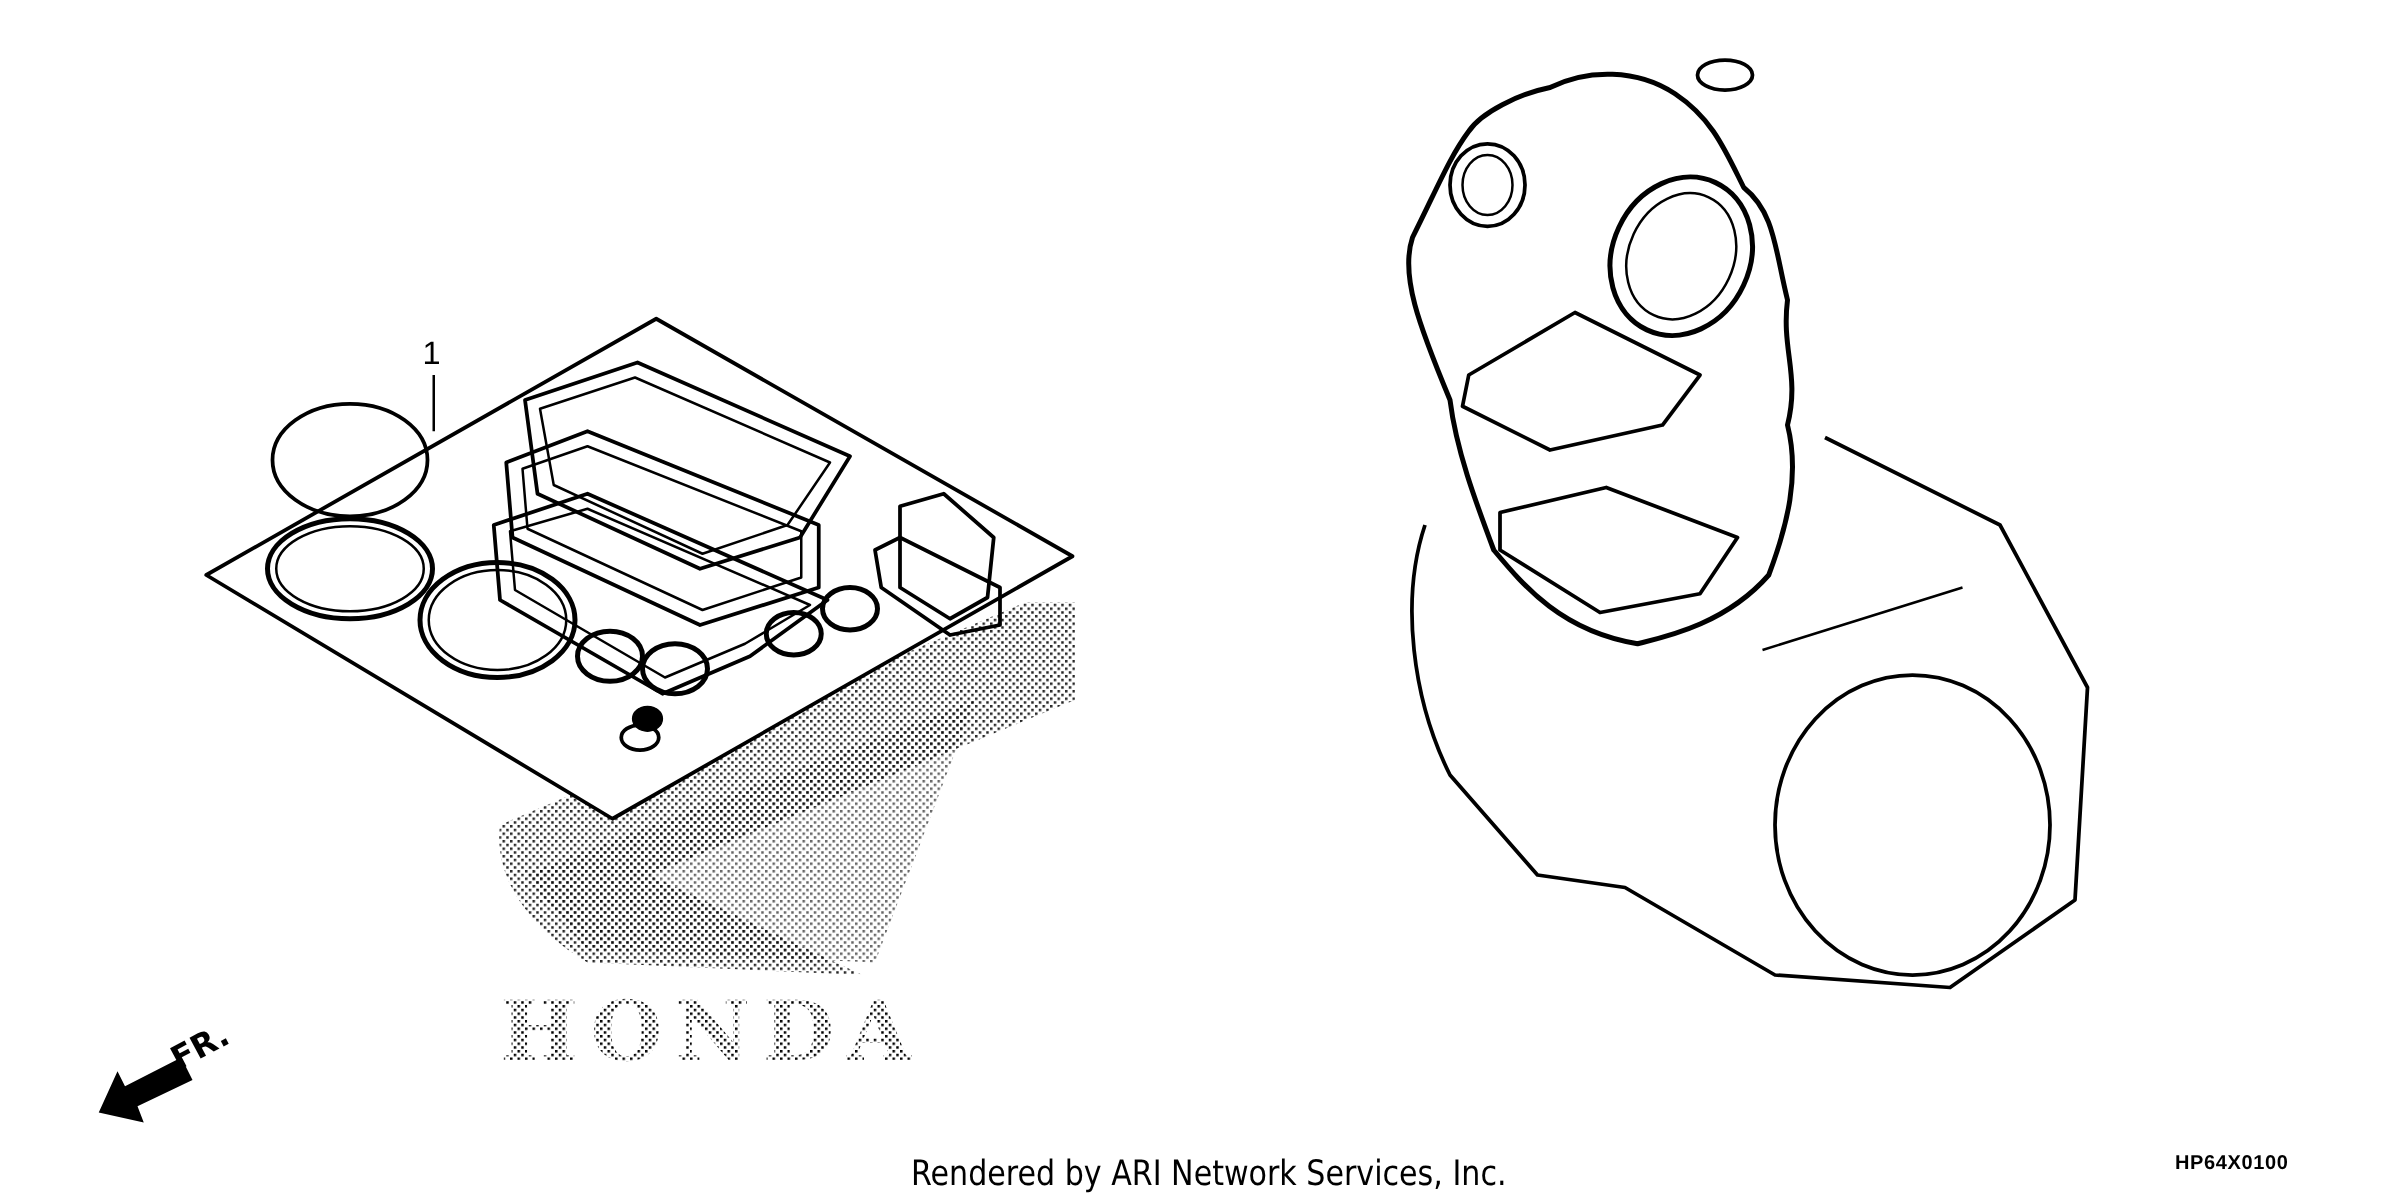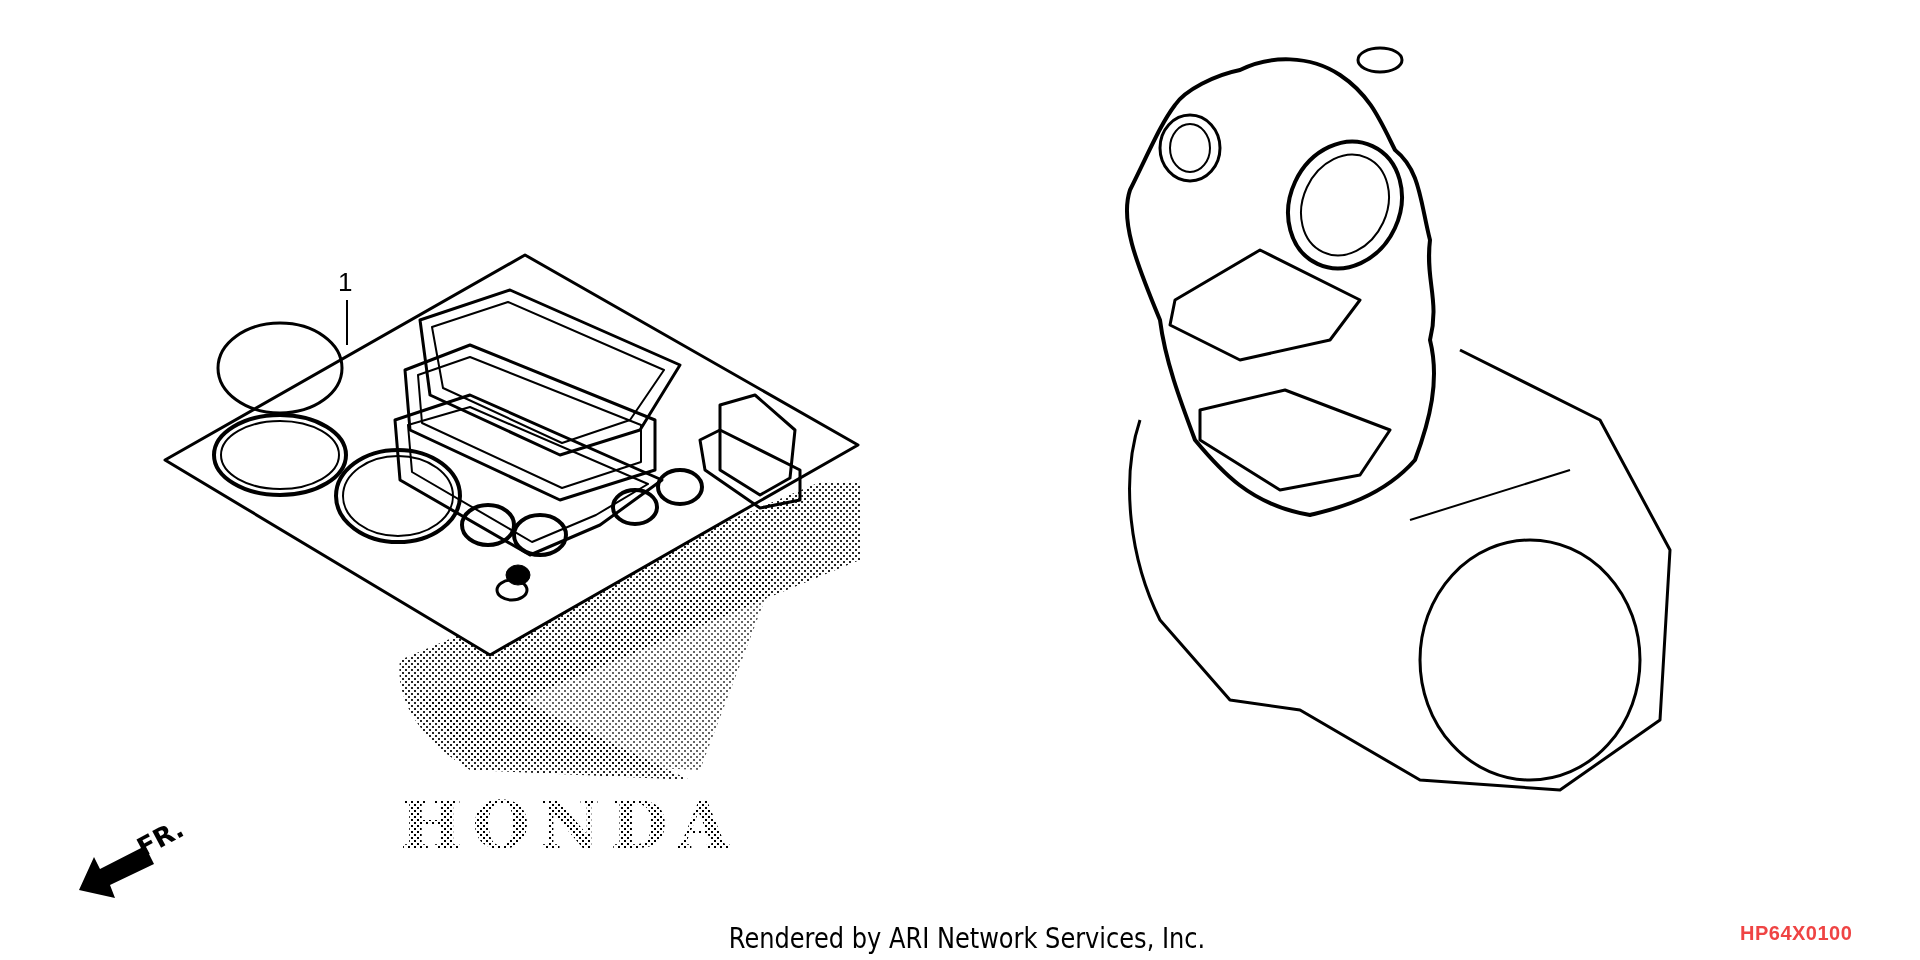--- a/index.html
+++ b/index.html
@@ -1,20 +1,20 @@
 <!DOCTYPE html>
 <html><head>
 <meta charset="utf-8">
 <style>
   html, body { margin: 0; padding: 0; background: #ffffff; }
   body { width: 1920px; height: 960px; position: relative; overflow: hidden; font-family: "DejaVu Sans", sans-serif; }
   #diagram { position: absolute; left: 0; top: 0; width: 1920px; height: 960px; }
   .callout { position: absolute; font-family: "Liberation Sans", sans-serif; font-size: 26px; color: #000; line-height: 1; }
   .footer-credit { position: absolute; left: 0; width: 1920px; top: 922px; text-align: center; font-family: "DejaVu Sans", sans-serif; font-size: 28px; color: #000; transform: scaleX(0.86); transform-origin: 1010px 0; }
-  .diagram-id { position: absolute; left: 1740px; top: 922px; font-family: "Liberation Sans", sans-serif; font-size: 20px; font-weight: bold; color: #ef4444; letter-spacing: 0.5px; }
+  .diagram-id { position: absolute; left: 1740px; top: 922px; font-family: "Liberation Sans", sans-serif; font-size: 16px; font-weight: bold; color: #000000; letter-spacing: 0.5px; }
   .fr-label { position: absolute; left: 132px; top: 836px; font-family: "DejaVu Sans", sans-serif; font-weight: bold; font-size: 26px; transform: rotate(-28deg); transform-origin: left top; color:#000; }
 </style>
 </head>
 <body>
 
 <svg id="diagram" viewBox="0 0 1920 960" xmlns="http://www.w3.org/2000/svg">
   <defs>
     <pattern id="dots" width="6" height="6" patternUnits="userSpaceOnUse">
       <rect x="0" y="0" width="2" height="2" fill="#000"></rect>
       <rect x="3" y="3" width="2" height="2" fill="#000"></rect>

